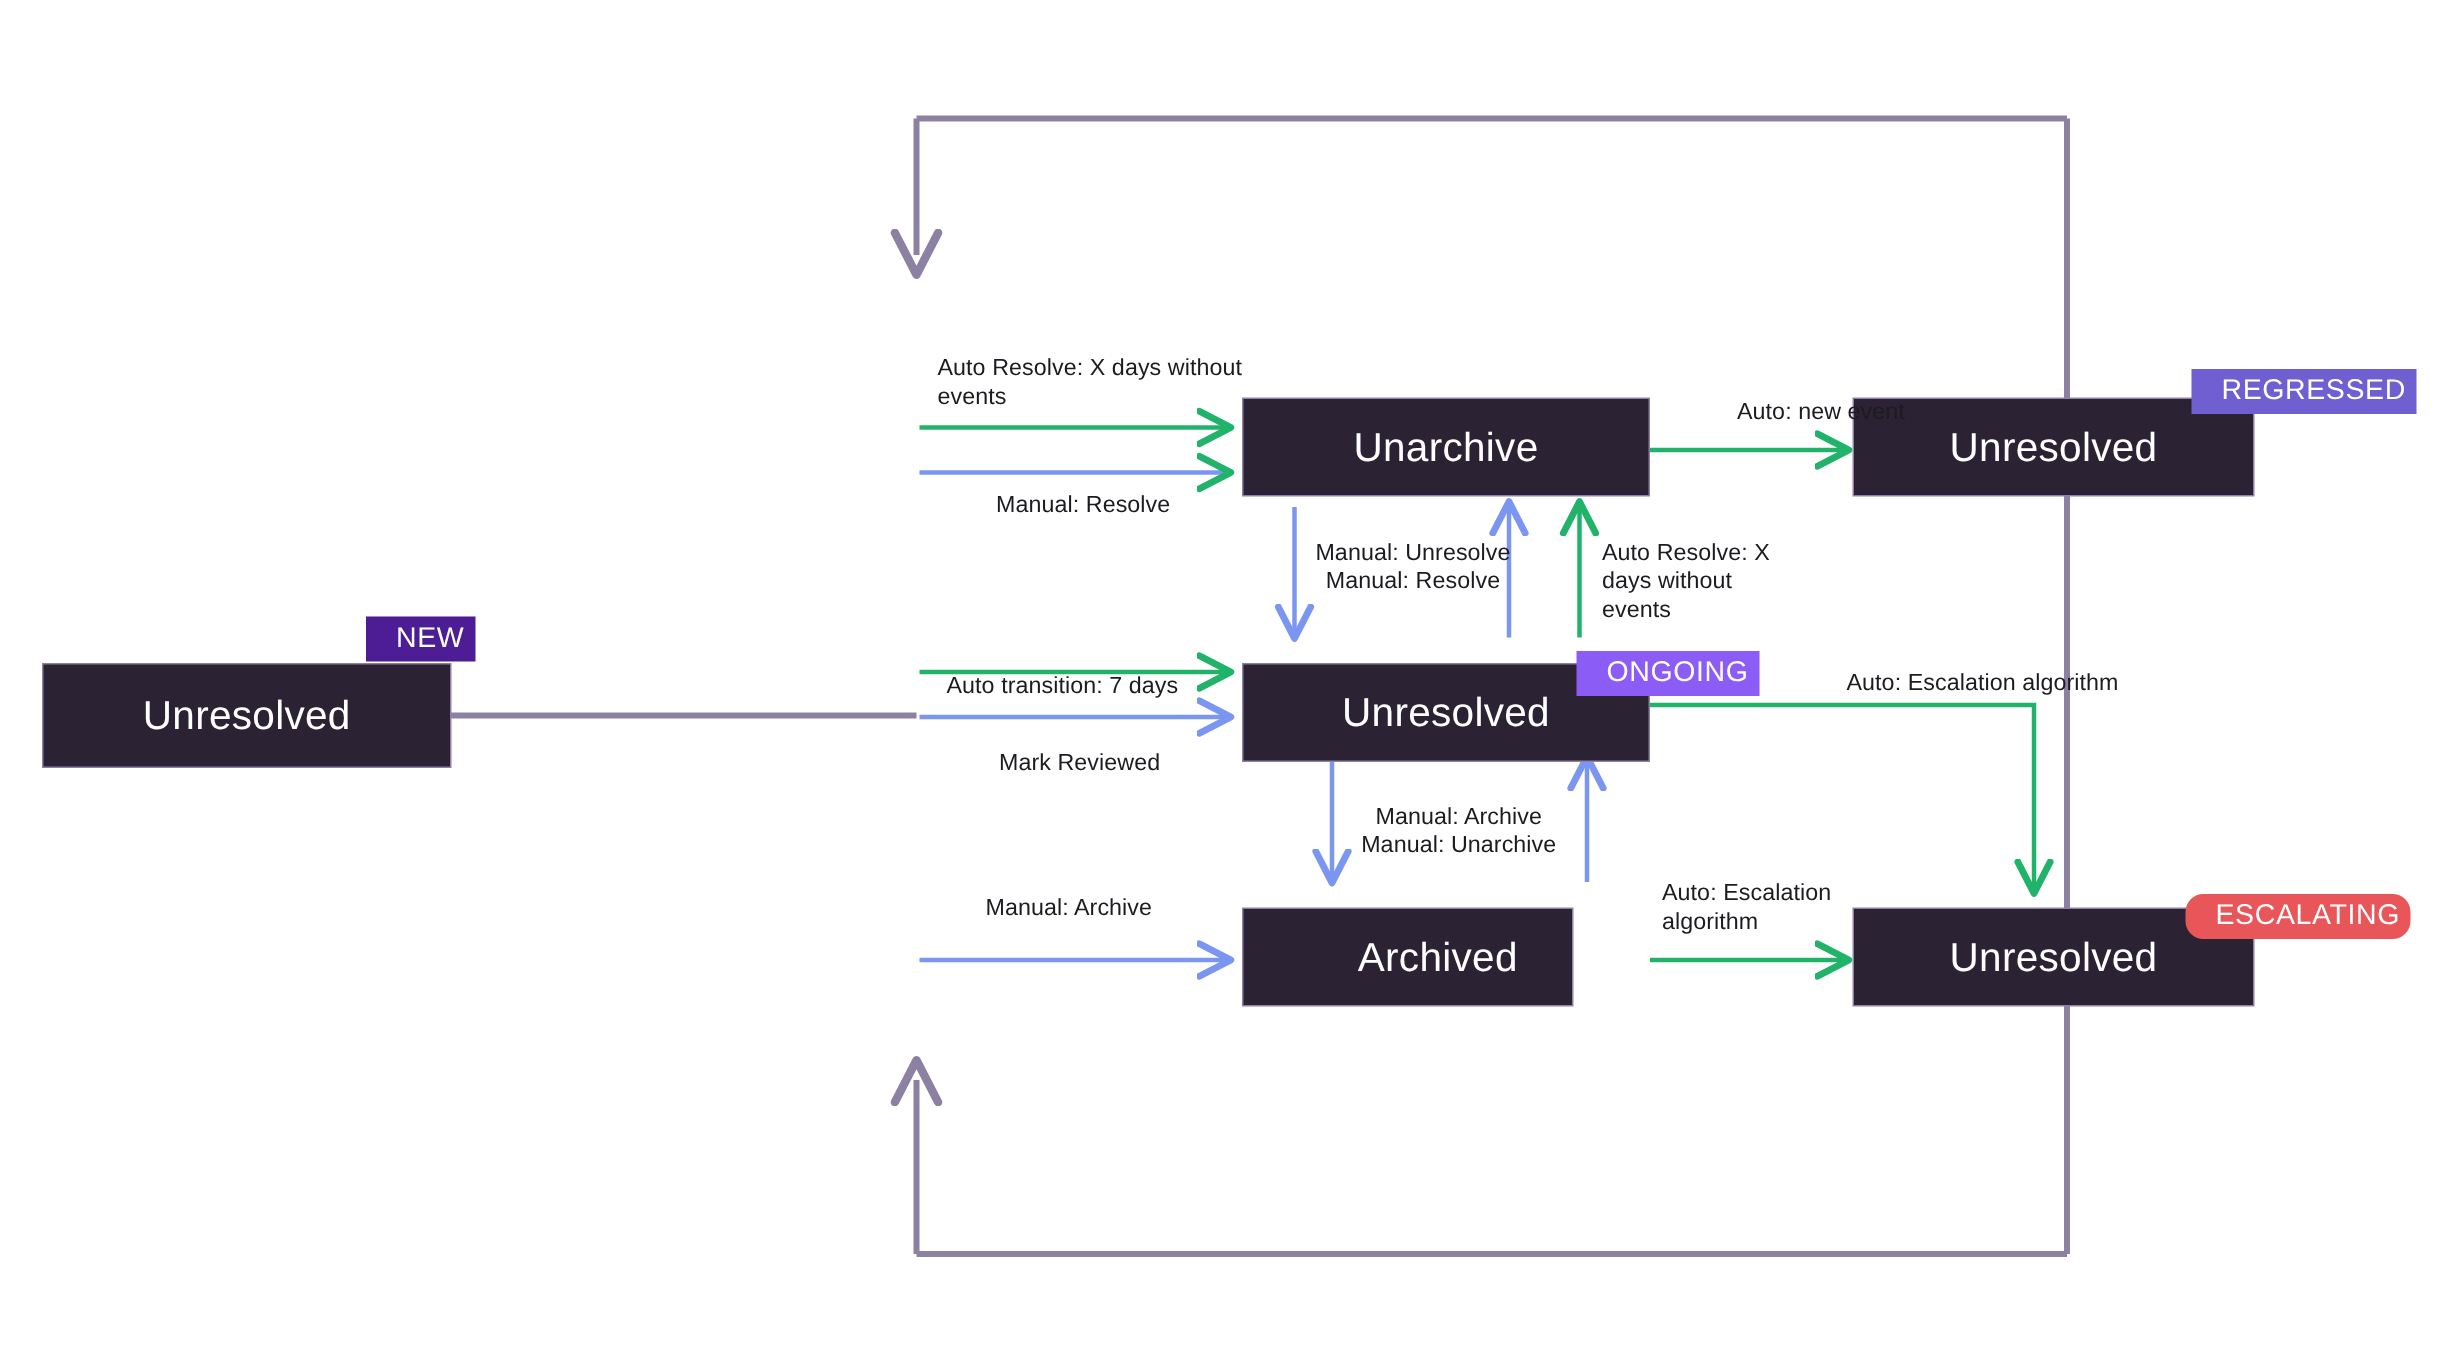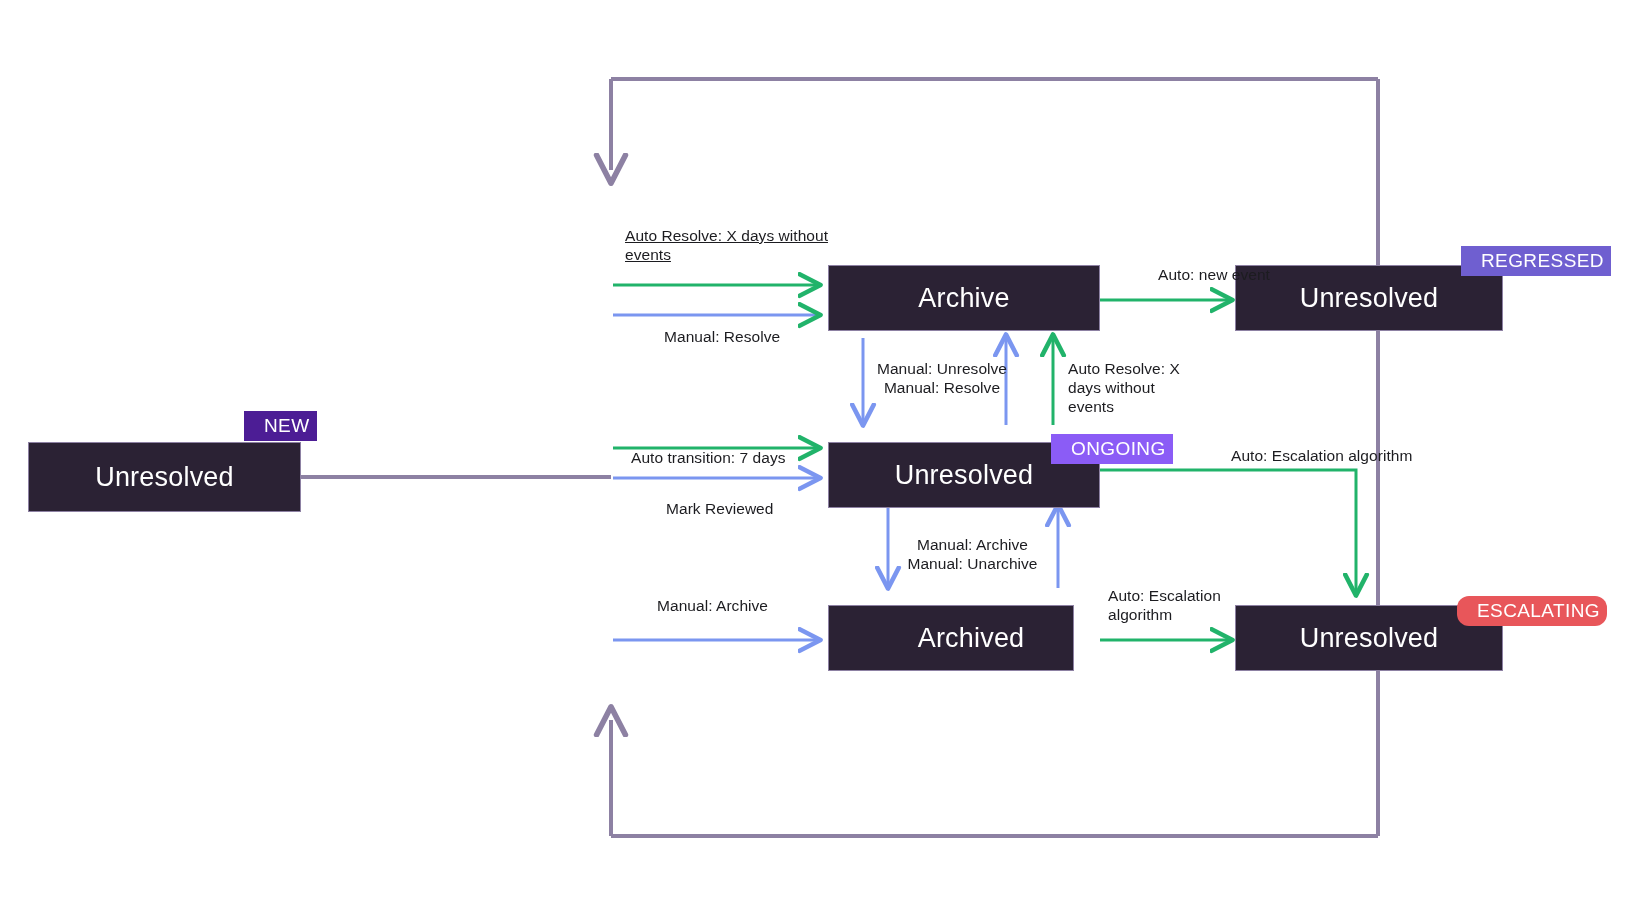--- a/index.html
+++ b/index.html
@@ -121,49 +121,49 @@
   </svg>
 
   <div class="node" style="left:29px;top:443px;width:271px;height:68px;">
     <span>Unresolved</span>
   </div>
   <div class="badge" style="left:244px;top:411px;background:#4c1d95;">
     <span>NEW</span>
   </div>
 
   <div class="node" style="left:829px;top:266px;width:270px;height:64px;">
-    <span>Archive</span>
+    <span>Unarchive</span>
   </div>
 
   <div class="node" style="left:1236px;top:266px;width:266px;height:64px;">
     <span>Unresolved</span>
   </div>
   <div class="badge" style="left:1461px;top:246px;background:#6f5fd0;">
     <span>REGRESSED</span>
   </div>
 
   <div class="node" style="left:829px;top:443px;width:270px;height:64px;">
     <span>Unresolved</span>
   </div>
   <div class="badge" style="left:1051px;top:434px;background:#8b5cf6;">
     <span>ONGOING</span>
   </div>
 
-  <div class="node" style="left:829px;top:606px;width:244px;height:64px;padding-left:40px;">
+  <div class="node" style="left:829px;top:606px;width:219px;height:64px;padding-left:40px;">
     <span>Archived</span>
   </div>
 
   <div class="node" style="left:1236px;top:606px;width:266px;height:64px;">
     <span>Unresolved</span>
   </div>
   <div class="badge" style="left:1457px;top:596px;background:#e8565a;border-radius:12px;">
     <span>ESCALATING</span>
   </div>
 
-  <div class="edge-label" style="left:625px;top:226px;width:220px;text-decoration:underline;">Auto Resolve: X days without
+  <div class="edge-label" style="left:625px;top:236px;width:220px;">Auto Resolve: X days without
 events</div>
 
   <div class="edge-label" style="left:664px;top:327px;width:200px;">Manual: Resolve</div>
 
   <div class="edge-label" style="left:631px;top:427px;width:230px;margin-top:21px;">Auto transition: 7 days</div>
 
   <div class="edge-label" style="left:666px;top:499px;width:200px;">Mark Reviewed</div>
 
   <div class="edge-label" style="left:657px;top:596px;width:200px;">Manual: Archive</div>
 

